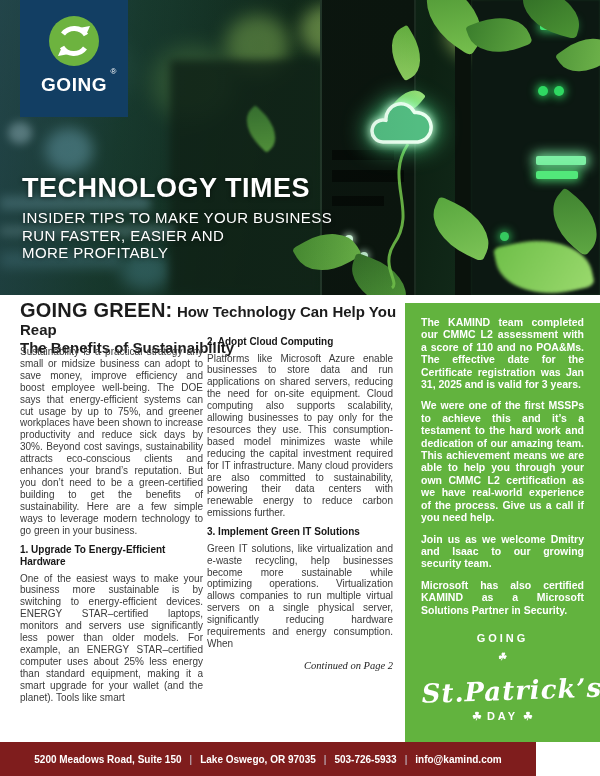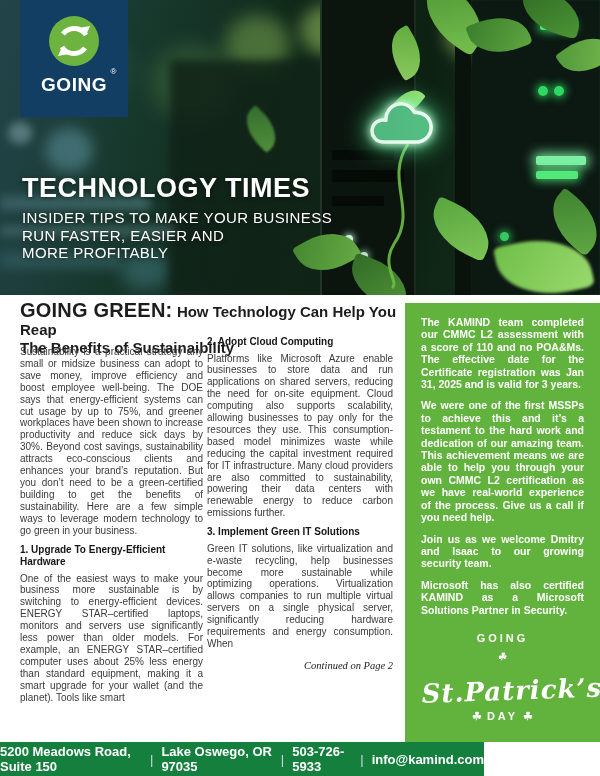--- a/index.html
+++ b/index.html
@@ -46,22 +46,22 @@
   .sb-title { text-align:center; font-size:15px; font-weight:800; line-height:19px; letter-spacing:.2px; margin-bottom:13px; }
   .sb-p { font-size:10.5px; font-weight:700; line-height:12.4px; text-align:justify; margin-bottom:9px; }
   .holiday { text-align:center; margin-top:16px; }
   .holiday .happy { font-size:11px; font-weight:800; letter-spacing:3px; }
   .holiday .script { font-family:"DejaVu Serif", serif; font-style:italic; font-weight:700; font-size:26px; letter-spacing:1px; margin-top:2px; transform:rotate(-2deg); }
   .holiday .dayline { font-size:11px; font-weight:800; letter-spacing:3px; margin-top:4px; }
   .holiday .sham { font-size:11px; letter-spacing:0; padding:0 5px; }
   .holiday .sham-top { position:relative; top:-10px; font-size:10px; }
 
   
-  .footer { position:absolute; left:0; bottom:0; width:484px; height:34px; background:#15803d;
-            display:flex; align-items:center; justify-content:center; color:#fff; font-size:13px; font-weight:700; }
+  .footer { position:absolute; left:0; bottom:0; width:536px; height:34px; background:#7f1d1d;
+            display:flex; align-items:center; justify-content:center; color:#fff; font-size:10px; font-weight:700; }
   .footer .fsep { padding:0 8px; font-weight:400; color:#cfd9e6; }
 </style>
 </head>
 <body>
 
 <div class="page">
 
   <div class="hero">
 
     <div class="bokeh" style="left:55px;top:35px;width:80px;height:70px;background:#2f5d4e;filter:blur(10px);opacity:.55;"></div>

